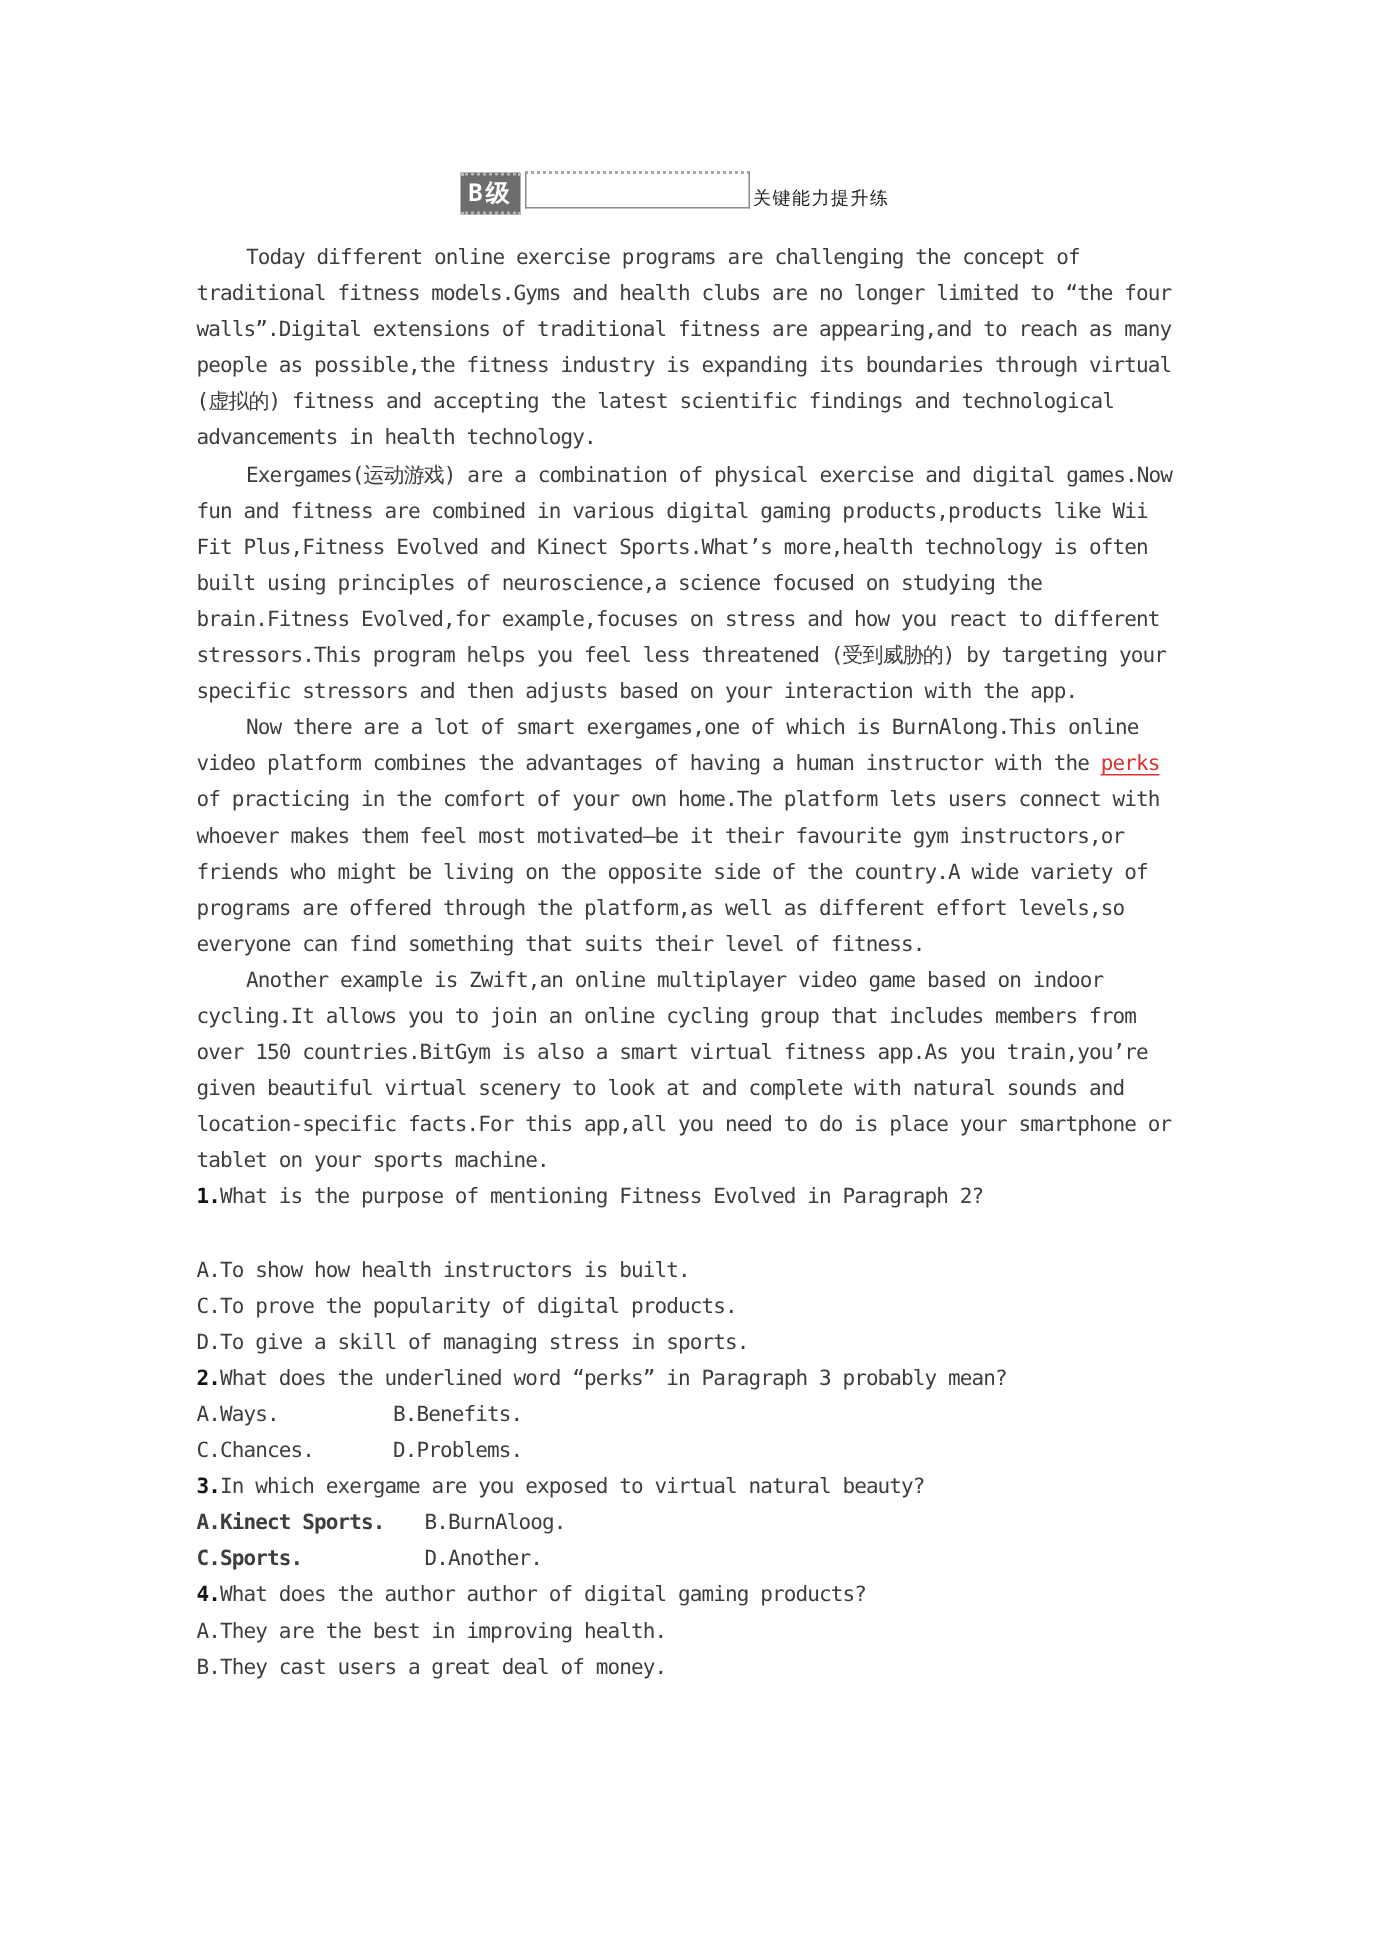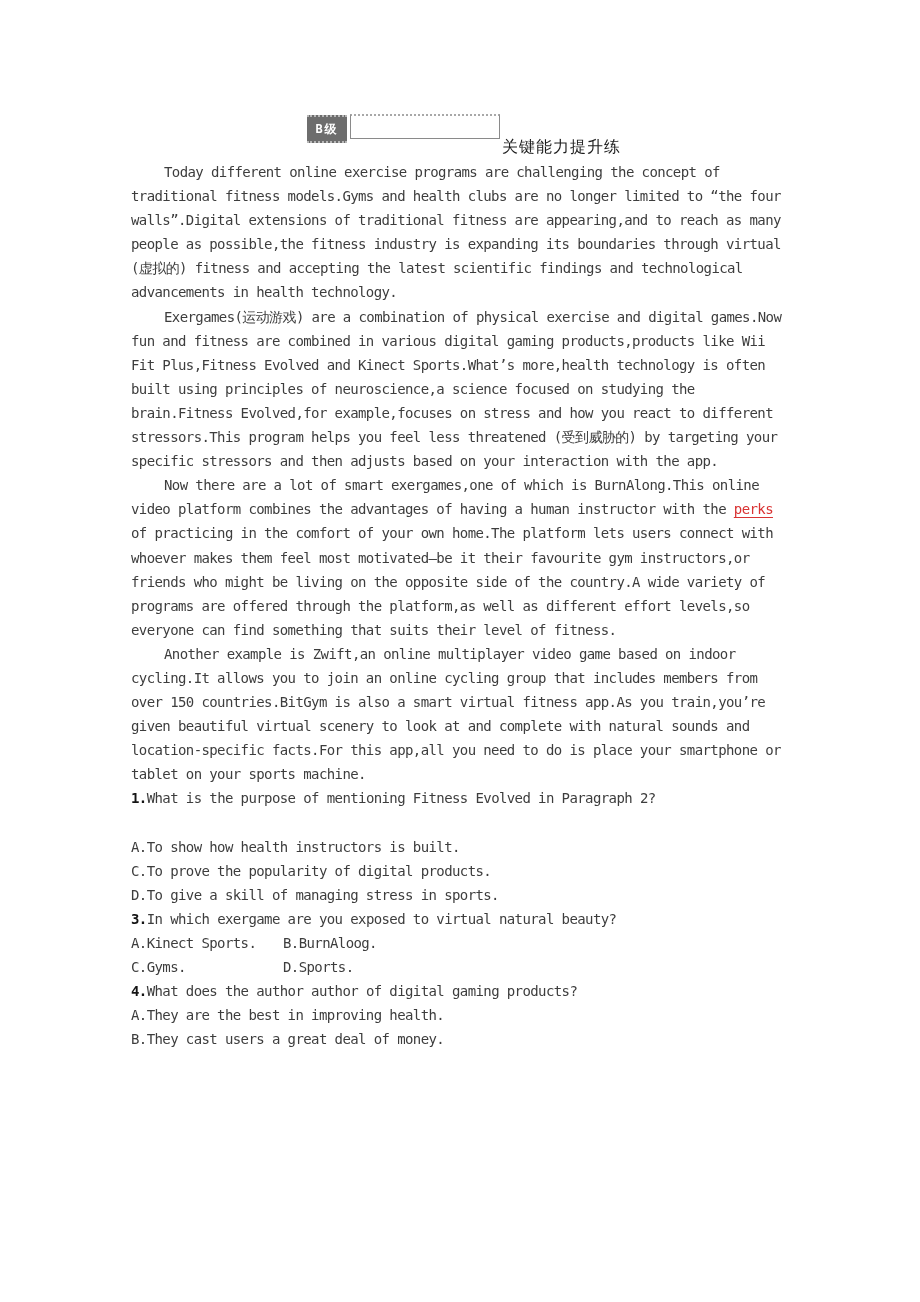--- a/index.html
+++ b/index.html
@@ -18,21 +18,21 @@
     position: absolute;
     left: 307px;
     top: 114px;
     display: flex;
     align-items: flex-start;
   }
   .badge {
     background: var(--badge-bg, #6d6d6d);
     color: #ffffff;
     font-weight: bold;
-    font-size: 12px;
+    font-size: 16px;
     width: 40px;
     height: 24px;
     display: flex;
     align-items: center;
     justify-content: center;
     border-top: 2px dotted #b8b8b8;
     border-bottom: 2px dotted #b8b8b8;
     letter-spacing: 2px;
     margin-top: 1px;
     flex: none;
@@ -40,23 +40,23 @@
   .header-box {
     width: 148px;
     height: 22px;
     border: 1px solid #8a8a8a;
     border-top: 2px dotted #a8a8a8;
     background: #ffffff;
     margin-left: 3px;
     flex: none;
   }
   .header-title {
-    font-size: 16px;
+    font-size: 12px;
     color: #1c1c1c;
-    margin-top: 23px;
+    margin-top: 10px;
     margin-left: 2px;
     white-space: nowrap;
     letter-spacing: 1px;
   }
 
   
   .content {
     position: absolute;
     left: 131px;
     top: 160px;
@@ -78,21 +78,21 @@
     color: var(--perks-red, #d93333);
     text-decoration: underline;
     text-underline-offset: 3px;
   }
   .stem { margin: 0; }
   .qnum { color: #141414; font-weight: bold; }
   .blank-line { height: 24.1px; }
   .opt { margin: 0; }
   .opt-row { display: flex; }
   .col-q2 { width: 131px; flex: none; }
-  .col-q3 { width: 152px; flex: none; }
+  .col-q3 { width: 152px; flex: none; font-weight: bold; }
 </style>
 </head>
 <body>
 
 <div class="page">
 
   <div class="header">
     <span class="badge">B级</span>
     <span class="header-box"></span>
     <span class="header-title">关键能力提升练</span>
@@ -110,30 +110,41 @@
     <p class="para">Another example is Zwift,an online multiplayer video game based on indoor cycling.It allows you to join an online cycling group that includes members from over 150 countries.BitGym is also a smart virtual fitness app.As you train,you’re given beautiful virtual scenery to look at and complete with natural sounds and location-specific facts.For this app,all you need to do is place your smartphone or tablet on your sports machine.</p>
 
     <div class="question">
       <div class="stem"><b class="qnum">1.</b><span>What is the purpose of mentioning Fitness Evolved in Paragraph 2?</span></div>
       <div class="blank-line"></div>
       <div class="opt">A.To show how health instructors is built.</div>
       <div class="opt">C.To prove the popularity of digital products.</div>
       <div class="opt">D.To give a skill of managing stress in sports.</div>
     </div>
 
+    <div class="question">
+      <div class="stem"><b class="qnum">2.</b><span>What does the underlined word “perks” in Paragraph 3 probably mean?</span></div>
+      <div class="opt-row">
+        <span class="opt col-q2">A.Ways.</span>
+        <span class="opt">B.Benefits.</span>
+      </div>
+      <div class="opt-row">
+        <span class="opt col-q2">C.Chances.</span>
+        <span class="opt">D.Problems.</span>
+      </div>
+    </div>
 
     <div class="question">
       <div class="stem"><b class="qnum">3.</b><span>In which exergame are you exposed to virtual natural beauty?</span></div>
       <div class="opt-row">
         <span class="opt col-q3">A.Kinect Sports.</span>
         <span class="opt">B.BurnAloog.</span>
       </div>
       <div class="opt-row">
-        <span class="opt col-q3">C.Gyms.</span>
-        <span class="opt">D.Sports.</span>
+        <span class="opt col-q3">C.Sports.</span>
+        <span class="opt">D.Another.</span>
       </div>
     </div>
 
     <div class="question">
       <div class="stem"><b class="qnum">4.</b><span>What does the author author of digital gaming products?</span></div>
       <div class="opt">A.They are the best in improving health.</div>
       <div class="opt">B.They cast users a great deal of money.</div>
     </div>
 
   </div>

